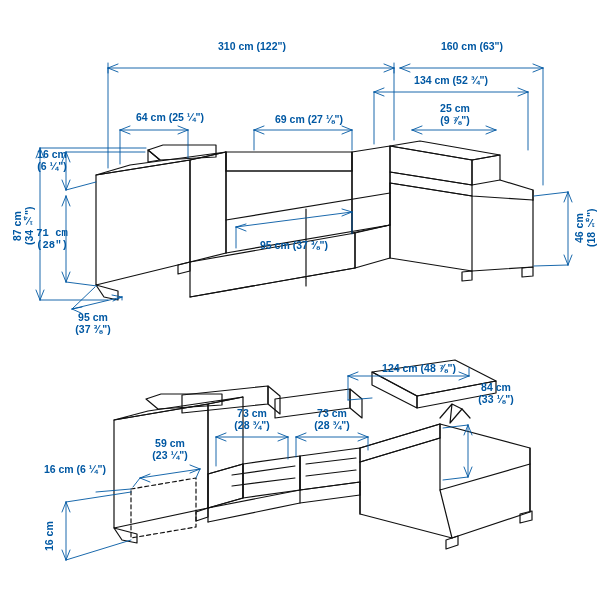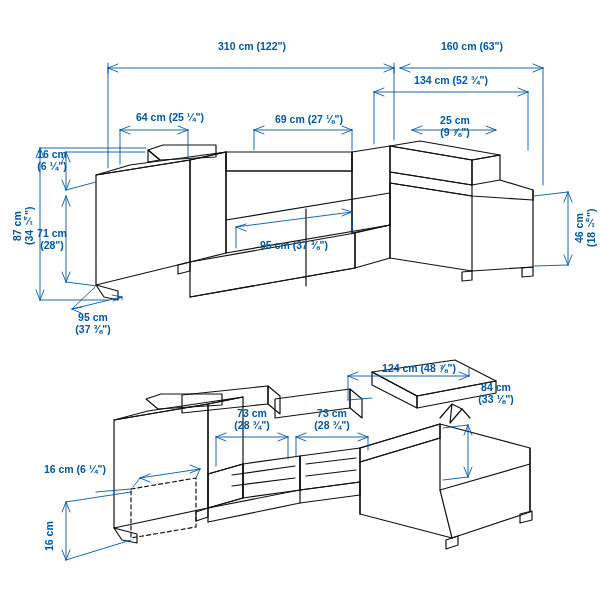--- a/index.html
+++ b/index.html
@@ -235,38 +235,40 @@
         <path d="M96,492 L131,489" stroke-dasharray="0"></path>
       </g>
     </g>
   </svg>
 
   <div class="dim-label bold" style="left:190px; top:41px; width:124px;">310 cm (122")</div>
   <div class="dim-label bold" style="left:413px; top:41px; width:118px;">160 cm (63")</div>
   <div class="dim-label bold" style="left:377px; top:75px; width:148px;">134 cm (52 ¾")</div>
   <div class="dim-label bold" style="left:119px; top:112px; width:102px;">64 cm (25 ¼")</div>
   <div class="dim-label bold" style="left:253px; top:114px; width:112px;">69 cm (27 ⅛")</div>
-  <div class="dim-label bold" style="left:424px; top:115px; width:62px;">25 cm
+  <div class="dim-label bold" style="left:424px; top:103px; width:62px;">25 cm
 (9 ⅞")</div>
 
   <div class="dim-label bold" style="left:34px; top:149px; width:36px;">16 cm
 (6 ¼")</div>
-  <div class="dim-label bold" style="left:34px; top:228px; width:36px;">71 cm
+  <div class="dim-label bold" style="left:34px; top:228px; width:36px;font-family:Liberation Mono, monospace;">71 cm
 (28")</div>
   <div class="dim-label bold vert" style="left:12px; top:195px; height:62px;">87 cm
 (34 ¼")</div>
   <div class="dim-label bold" style="left:232px; top:240px; width:124px;">95 cm (37 ⅜")</div>
   <div class="dim-label bold" style="left:62px; top:312px; width:62px;">95 cm
 (37 ⅜")</div>
   <div class="dim-label bold vert" style="left:574px; top:188px; height:80px;">46 cm
 (18 ⅛")</div>
 
   <div class="dim-label bold" style="left:348px; top:363px; width:142px;">124 cm (48 ⅞")</div>
   <div class="dim-label bold" style="left:216px; top:408px; width:72px;">73 cm
 (28 ¾")</div>
   <div class="dim-label bold" style="left:296px; top:408px; width:72px;">73 cm
 (28 ¾")</div>
   <div class="dim-label bold" style="left:466px; top:382px; width:60px;">84 cm
 (33 ⅛")</div>
+  <div class="dim-label bold" style="left:134px; top:438px; width:72px;">59 cm
+(23 ¼")</div>
   <div class="dim-label bold" style="left:40px; top:464px; width:70px;">16 cm (6 ¼")</div>
   <div class="dim-label bold vert" style="left:44px; top:513px; height:46px;">16 cm</div>
 
 </div>
 
 </body></html>

